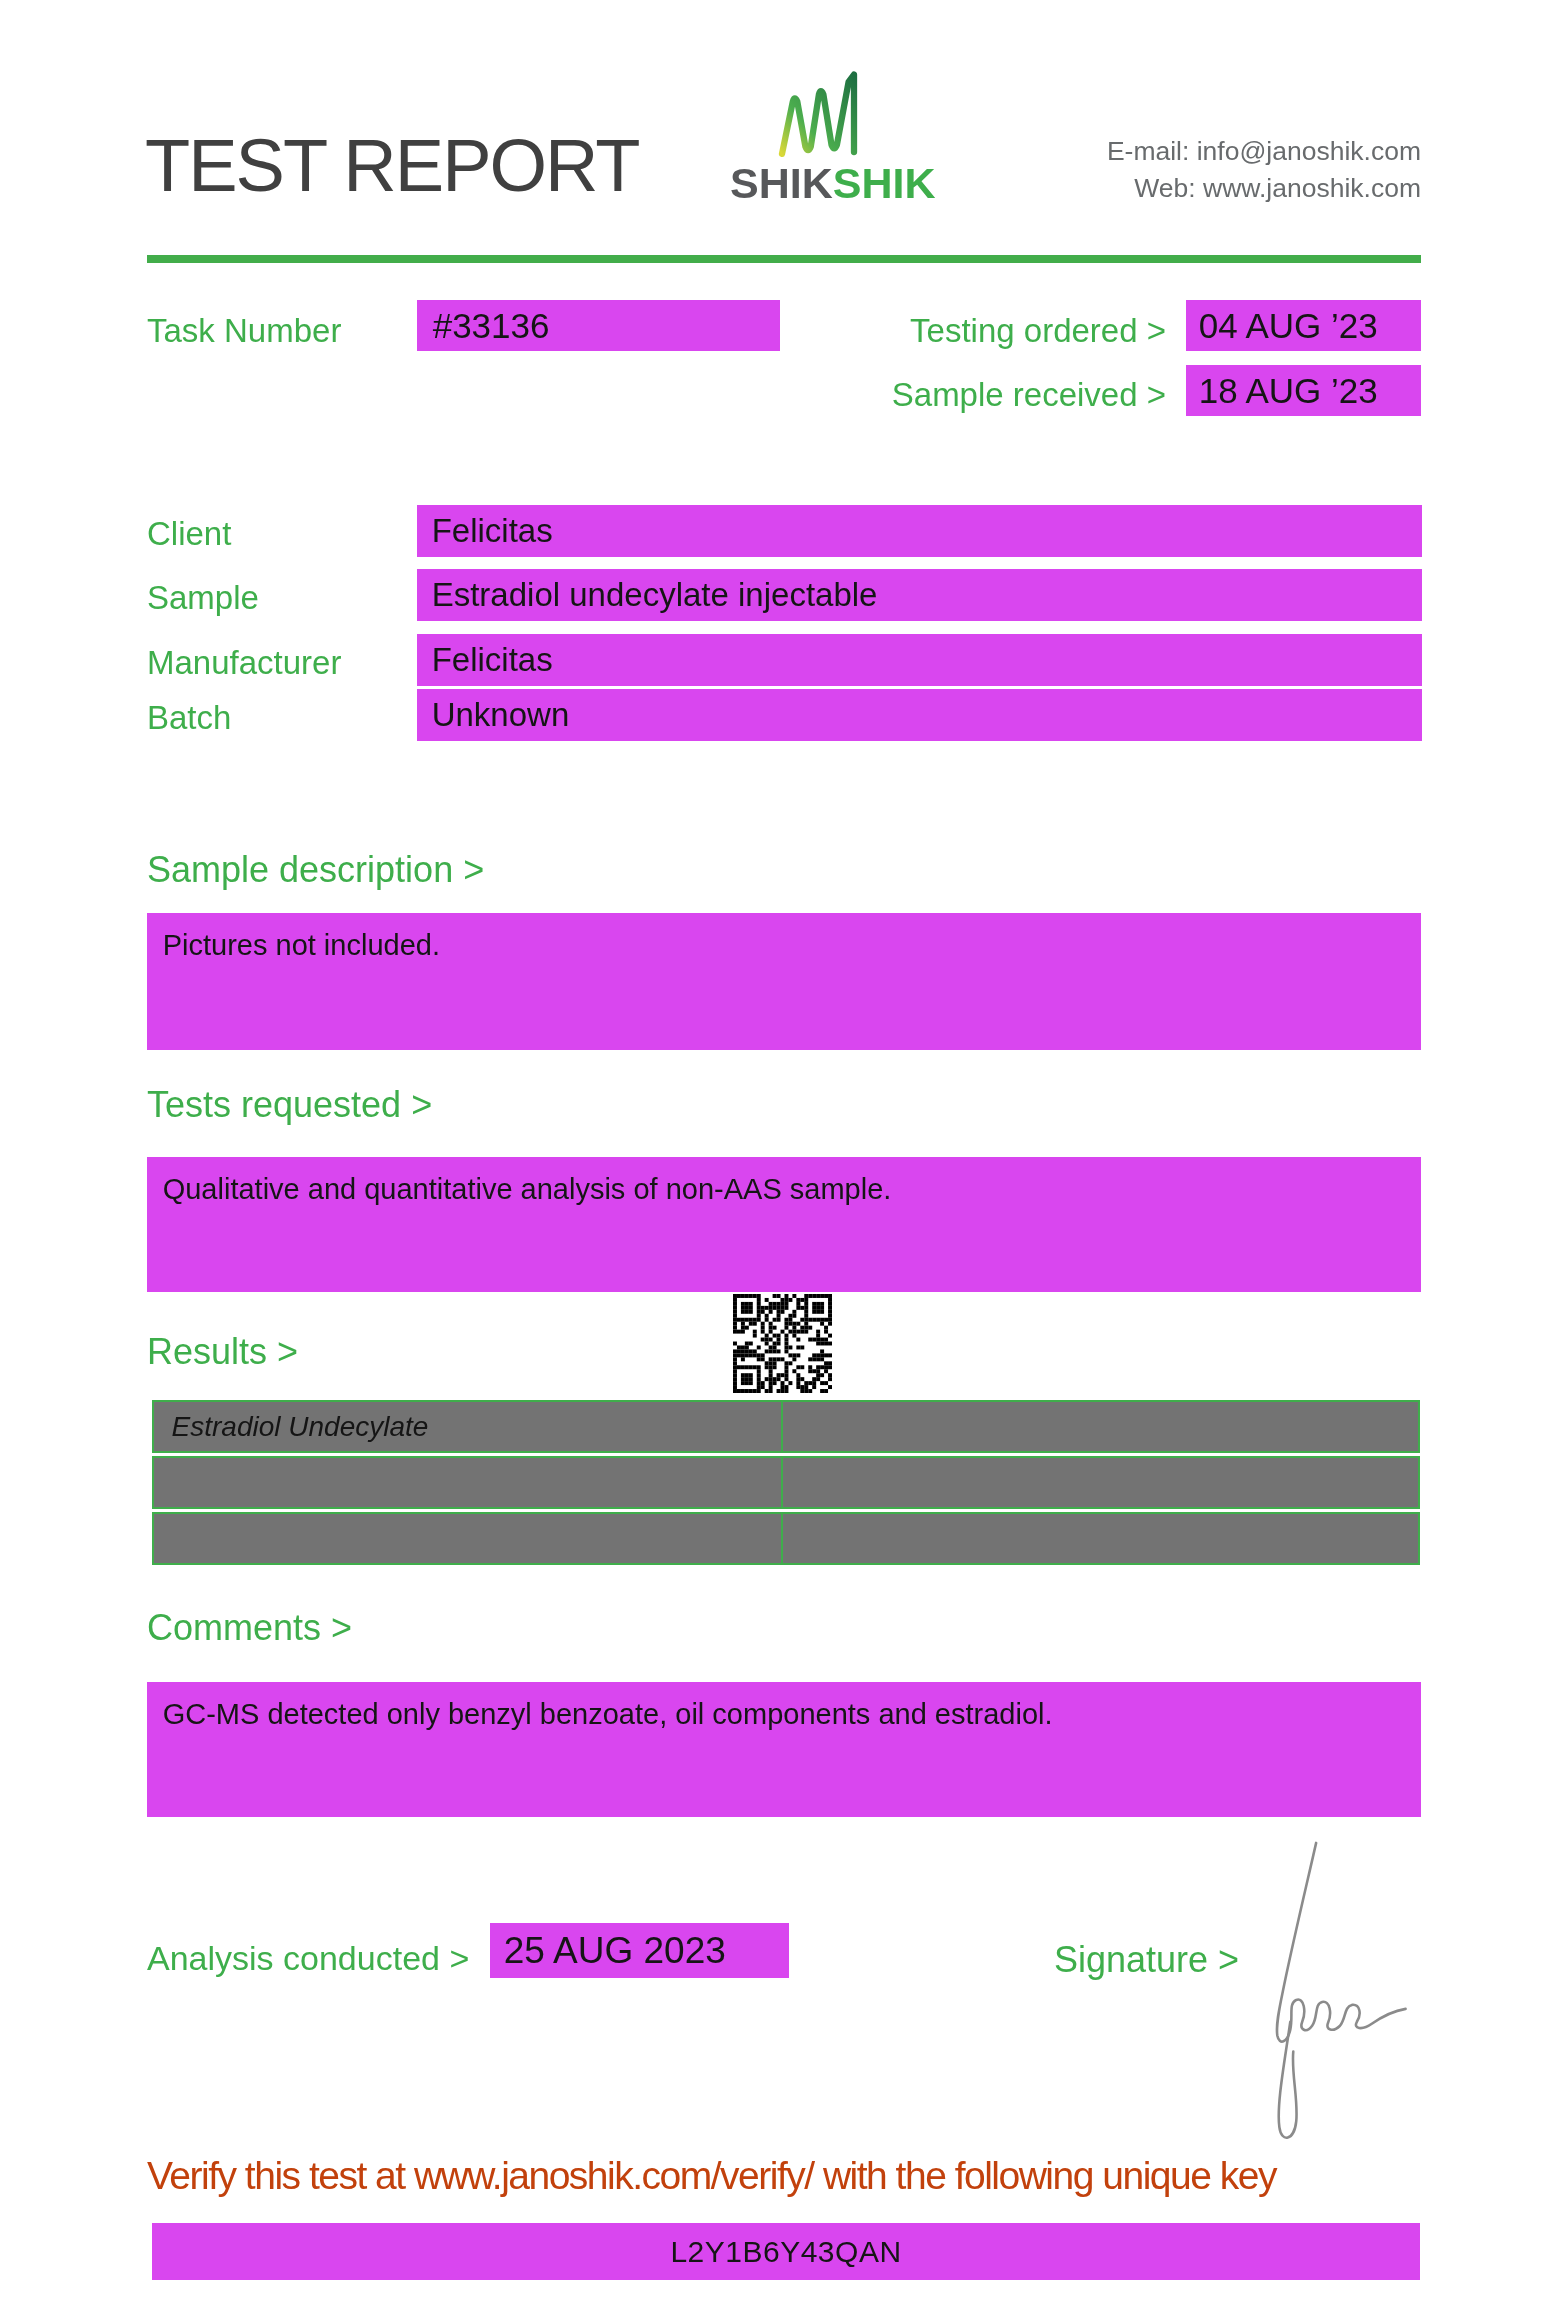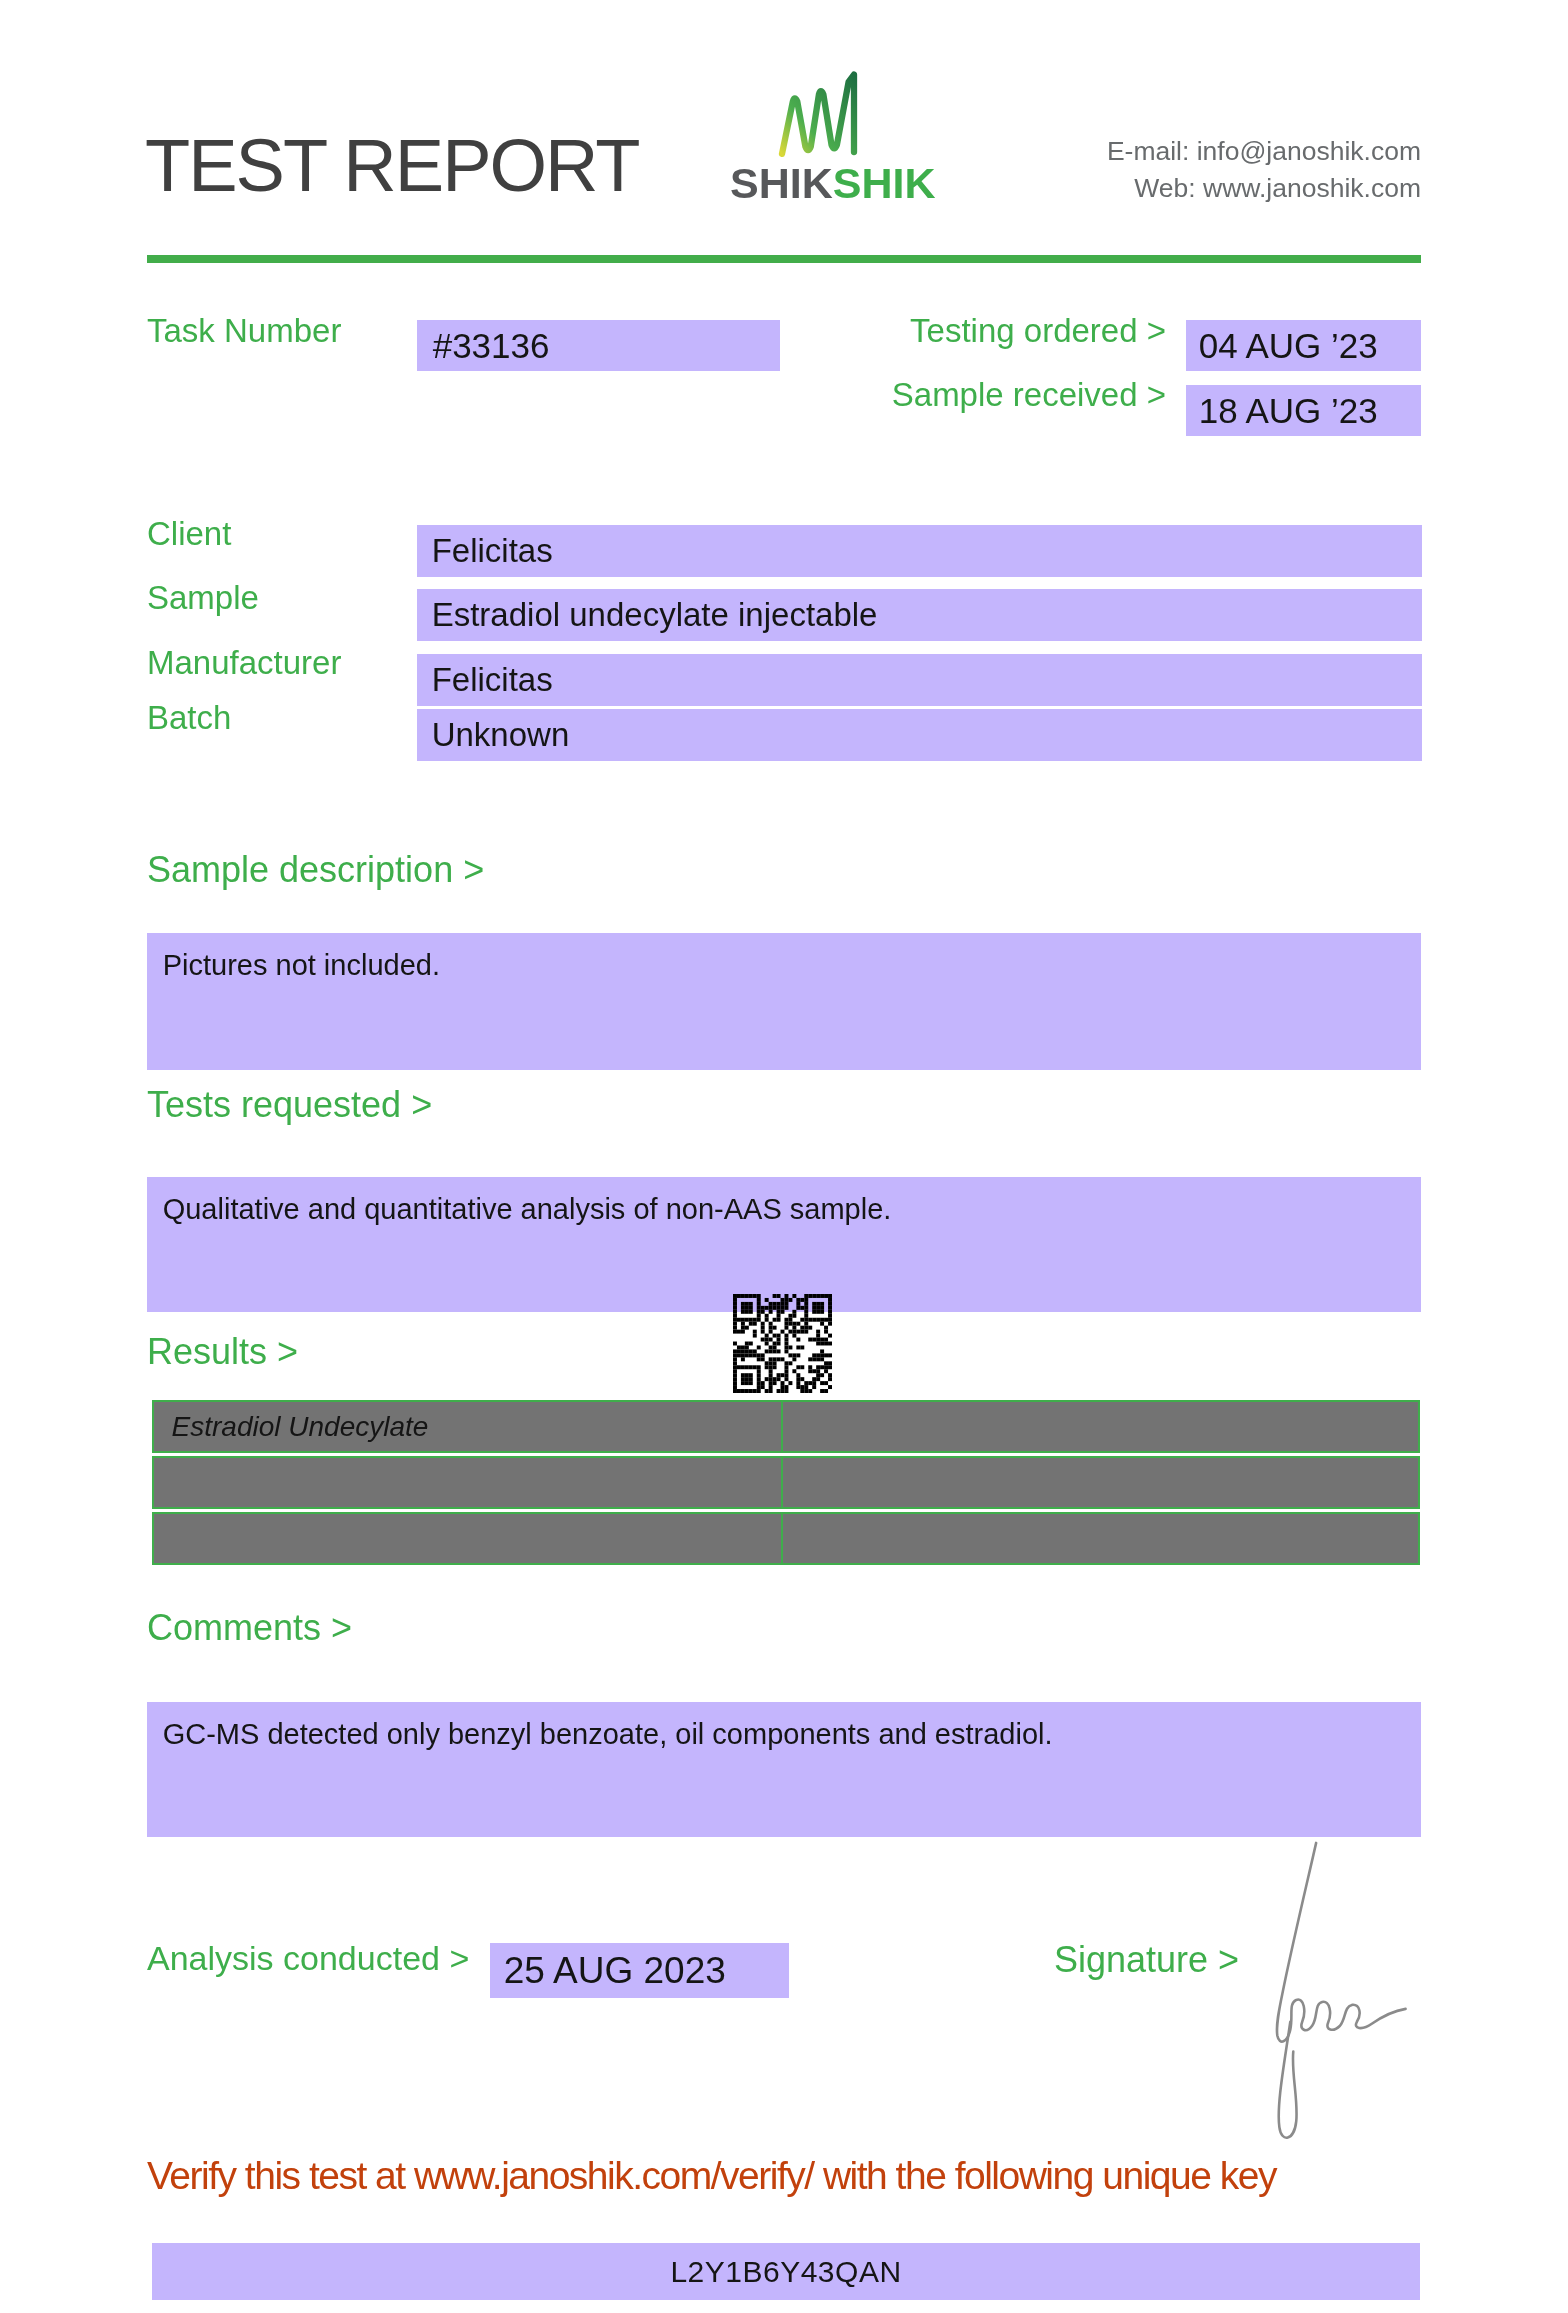--- a/index.html
+++ b/index.html
@@ -1,18 +1,18 @@
 <!DOCTYPE html>
 <html><head>
 <meta charset="utf-8">
 <style>
   html,body{margin:0;padding:0;background:#ffffff;}
   body{width:1568px;height:2313px;position:relative;font-family:"Liberation Sans",sans-serif;color:#151515;}
   .abs{position:absolute;}
-  .box{background:#c4b5fd;margin-top:20px;}
+  .box{background:#d946ef;}
 
   
   .title{left:145px;top:123px;font-size:74px;letter-spacing:-2px;color:#404040;font-weight:400;}
   .logo-wrap{left:730px;top:71px;width:176px;text-align:center;}
   .logo-icon{display:block;margin:0 auto;width:90px;height:90px;}
   .logo-text{font-size:43px;font-weight:bold;letter-spacing:0px;line-height:45px;}
   .logo-text .jano{color:#57585a;}
   .logo-text .shik{color:#3eae4b;}
   .contact{top:133px;right:147px;text-align:right;font-size:26.5px;line-height:37px;color:#686b6d;}
   .divider{left:147px;top:255px;width:1274px;height:7.8px;background:#42ad4a;}

